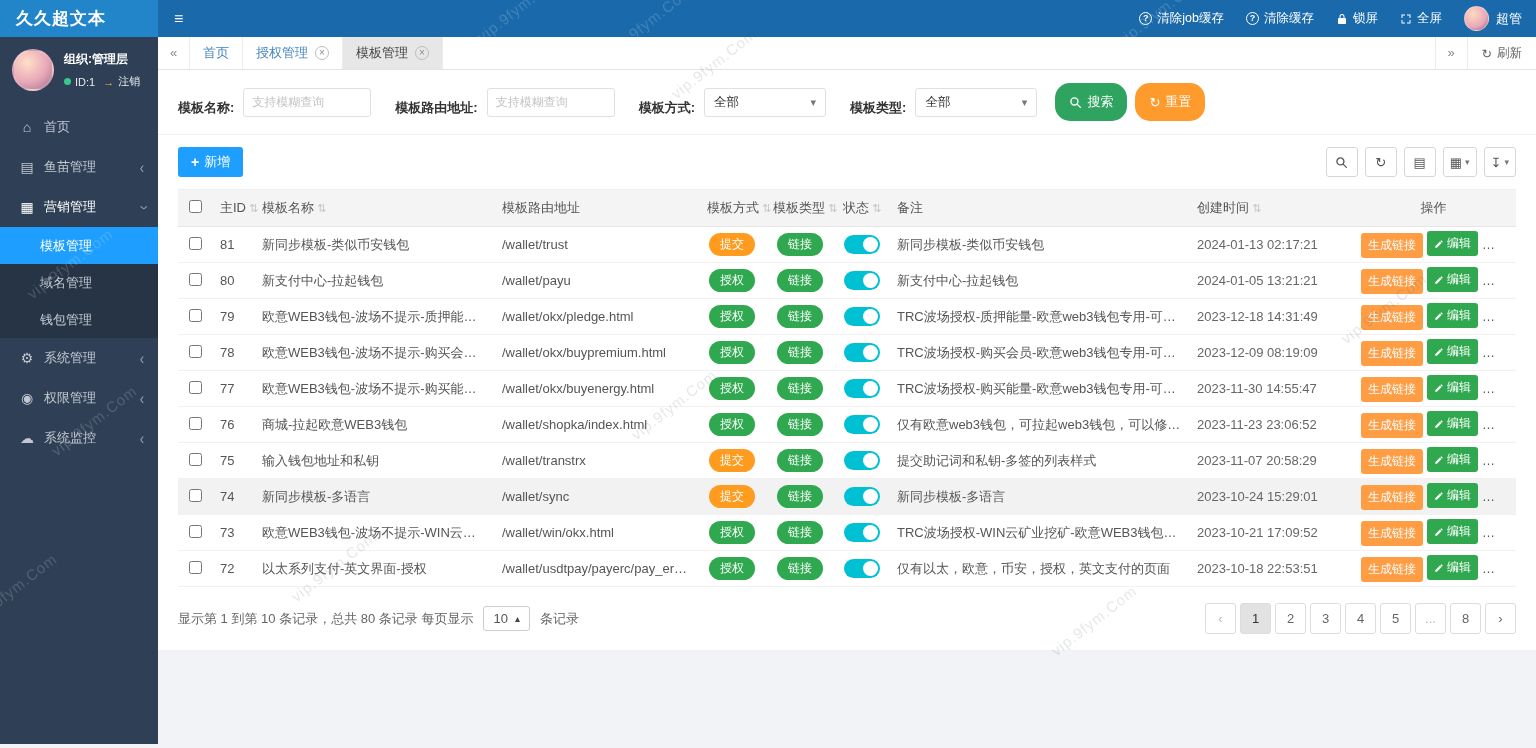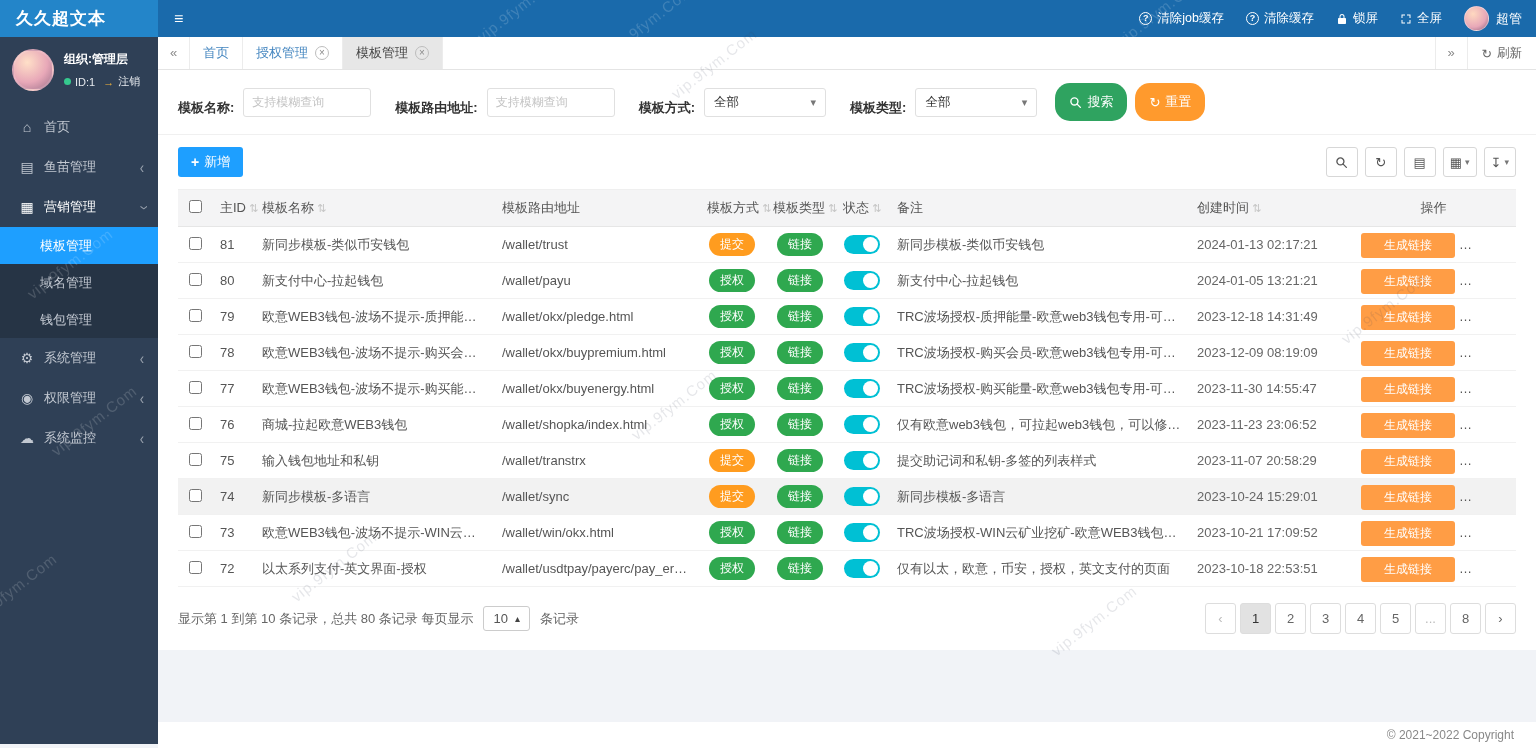--- a/index.html
+++ b/index.html
@@ -135,21 +135,21 @@
     overflow:hidden; white-space:nowrap; text-overflow:ellipsis;
   }
   tr.hl td { background:#f2f2f2; }
   td.time { color:#666; }
   .badge { display:inline-block; padding:3px 11px; border-radius:12px; color:#fff; font-size:12px; }
   .badge.orange { background:#ff9c1f;font-family:Liberation Serif, serif; }
   .badge.green { background:#2fa84f;font-family:Liberation Mono, monospace; }
   .toggle { display:inline-block; width:36px; height:19px; border-radius:10px; background:#00c0d4; position:relative; cursor:pointer; vertical-align:middle; }
   .toggle .knob { position:absolute; right:2px; top:2px; width:15px; height:15px; border-radius:50%; background:#fff; }
   .act {
-    border:none; border-radius:3px; color:#fff; font-size:12px; padding:4px 23px;
+    border:none; border-radius:3px; color:#fff; font-size:12px; padding:4px 7px;
     margin:0 2px; cursor:pointer; display:inline-flex; align-items:center; gap:3px; font-family:inherit;
   }
   .act.gen { background:#ff9d45; }
   .act.edit { background:#2fa84f; }
   .act.del { background:#f25050; }
 
   
   .pagefoot { display:flex; align-items:center; justify-content:space-between; margin:16px 20px 0; }
   .pageinfo { display:flex; align-items:center; color:#666; font-size:13px; gap:4px; }
   .psize {
@@ -616,23 +616,20 @@
               <span class="pg">5</span>
               <span class="pg dim">...</span>
               <span class="pg">8</span>
               <span class="pg">›</span>
             </div>
         </div>
 
       </div>
     </div>
 
-    <footer class="footer">
-      <span>© 2021~2022 Copyright</span>
-    </footer>
   </main>
 
   <span class="wm wm1 lt">vip.9fym.Com</span>
   <span class="wm wm2 lt">vip.9fym.Com</span>
   <span class="wm wm3 lt">vip.9fym.Com</span>
   <span class="wm wm4 lt">vip.9fym.Com</span>
   <span class="wm wm5 lt">vip.9fym.Com</span>
   <span class="wm wm6">vip.9fym.Com</span>
   <span class="wm wm7">vip.9fym.Com</span>
   <span class="wm wm8">vip.9fym.Com</span>

